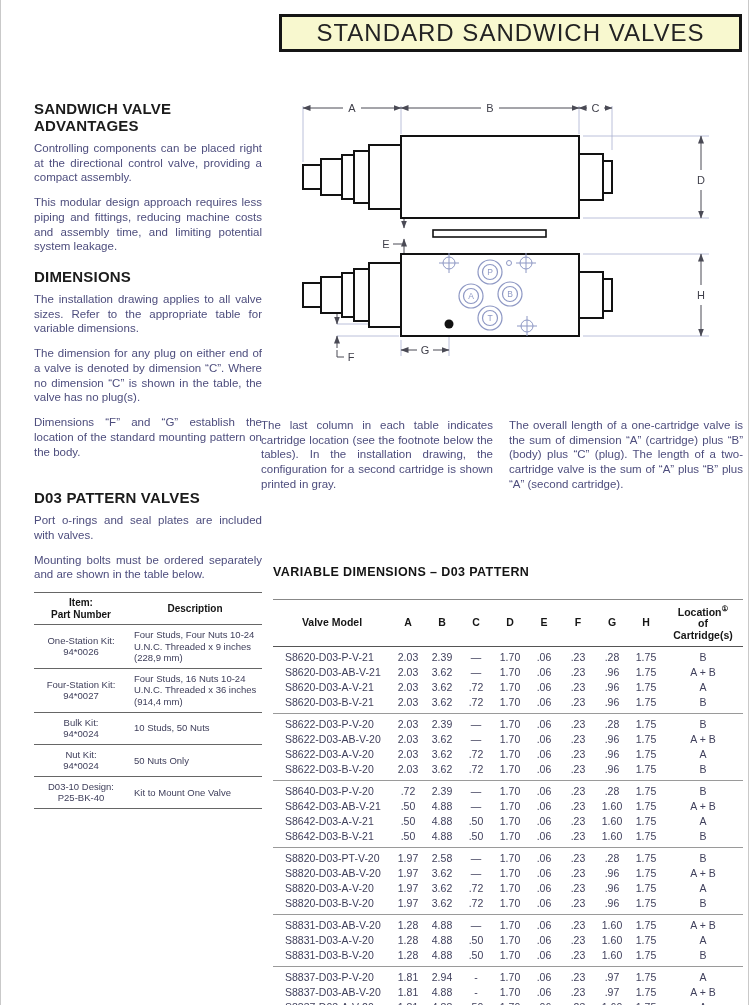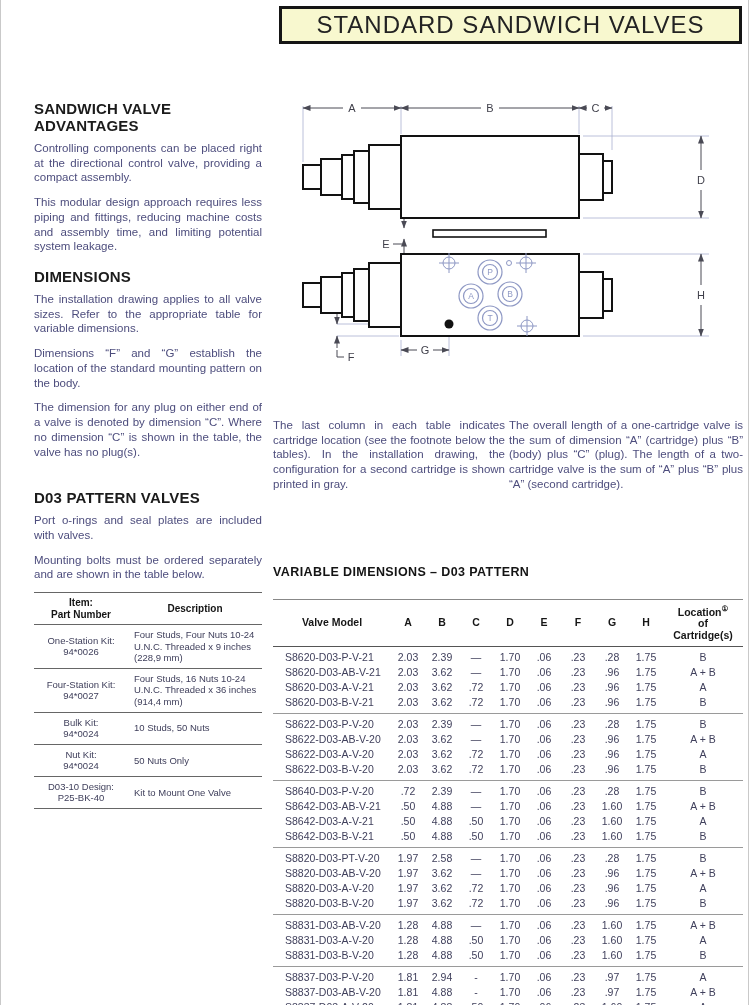--- a/index.html
+++ b/index.html
@@ -10,21 +10,21 @@
     --dim:#4a4a55;
     --banner-bg:#f8f8cf;
   }
   *{margin:0;padding:0;box-sizing:border-box;}
   html,body{background:#fff;}
   body{font-family:"Liberation Sans", sans-serif;}
   .page{position:relative;width:749px;height:1005px;background:#fff;overflow:hidden;
         border-left:1px solid #c9c9c9;border-right:1px solid #c9c9c9;}
 
   
-  .banner{position:absolute;left:278px;top:6px;width:463px;height:38px;
+  .banner{position:absolute;left:278px;top:14px;width:463px;height:38px;
           background:var(--banner-bg);border:3px solid #151515;
           display:flex;align-items:center;justify-content:center;}
   .banner span{font-size:24px;font-weight:400;letter-spacing:1px;color:#232323;}
 
   
   .leftcol{position:absolute;left:33px;top:100px;width:228px;}
   .sec-h{font-size:15px;font-weight:700;color:var(--ink);letter-spacing:.2px;margin-bottom:7px;}
   .leftcol p{font-size:11.5px;line-height:1.28;color:var(--body);text-align:justify;margin-bottom:10px;}
   .mt-dim{margin-top:14px;}
   .mt-d03{margin-top:30px;}
@@ -36,21 +36,21 @@
                  border-top:1px solid #666;border-bottom:1px solid #666;padding:4px 2px;line-height:1.15;}
   .kits td{border-bottom:1px solid #666;padding:4px 3px;vertical-align:middle;line-height:1.22;}
   .kits td.kcol1{width:94px;text-align:center;}
   .kits td.kcol2{text-align:left;padding-left:6px;}
 
   
   .diagram{position:absolute;left:280px;top:88px;width:465px;height:326px;}
 
   
   .note{position:absolute;top:418px;font-size:11.5px;line-height:1.28;color:var(--body);text-align:justify;}
-  .note.nl{left:272px;width:232px;}
+  .note.nl{left:260px;width:232px;}
   .note.nr{left:508px;width:234px;}
 
   
   .dimsec{position:absolute;left:272px;top:565px;width:472px;}
   .dimsec .title{font-size:12.5px;font-weight:700;color:#141414;letter-spacing:.4px;margin-bottom:20px;}
   .dimtbl{width:470px;border-collapse:collapse;font-size:10.5px;color:var(--tbl);}
   .dimtbl thead th{font-weight:700;color:#161616;font-size:10.5px;
                    border-top:1px solid #888;border-bottom:1px solid #555;
                    padding:5px 0;vertical-align:middle;line-height:1.1;}
   .dimtbl th.h-model{width:118px;}
@@ -73,22 +73,22 @@
     <span>STANDARD SANDWICH VALVES</span>
   </div>
 
   <div class="leftcol">
     <div class="sec-h">SANDWICH VALVE ADVANTAGES</div>
     <p>Controlling components can be placed right at the directional control valve, providing a compact assembly.</p>
     <p>This modular design approach requires less piping and fittings, reducing machine costs and assembly time, and limiting potential system leakage.</p>
 
     <div class="sec-h mt-dim">DIMENSIONS</div>
     <p>The installation drawing applies to all valve sizes. Refer to the appropriate table for variable dimensions.</p>
+    <p>The dimension for any plug on either end of a valve is denoted by dimension “C”. Where no dimension “C” is shown in the table, the valve has no plug(s).</p>
     <p>Dimensions “F” and “G” establish the location of the standard mounting pattern on the body.</p>
-    <p>The dimension for any plug on either end of a valve is denoted by dimension “C”. Where no dimension “C” is shown in the table, the valve has no plug(s).</p>
 
     <div class="sec-h mt-d03">D03 PATTERN VALVES</div>
     <p>Port o-rings and seal plates are included with valves.</p>
     <p>Mounting bolts must be ordered separately and are shown in the table below.</p>
 
     <table class="kits">
       <thead>
         <tr>
           <th>
             <div>Item:</div>

